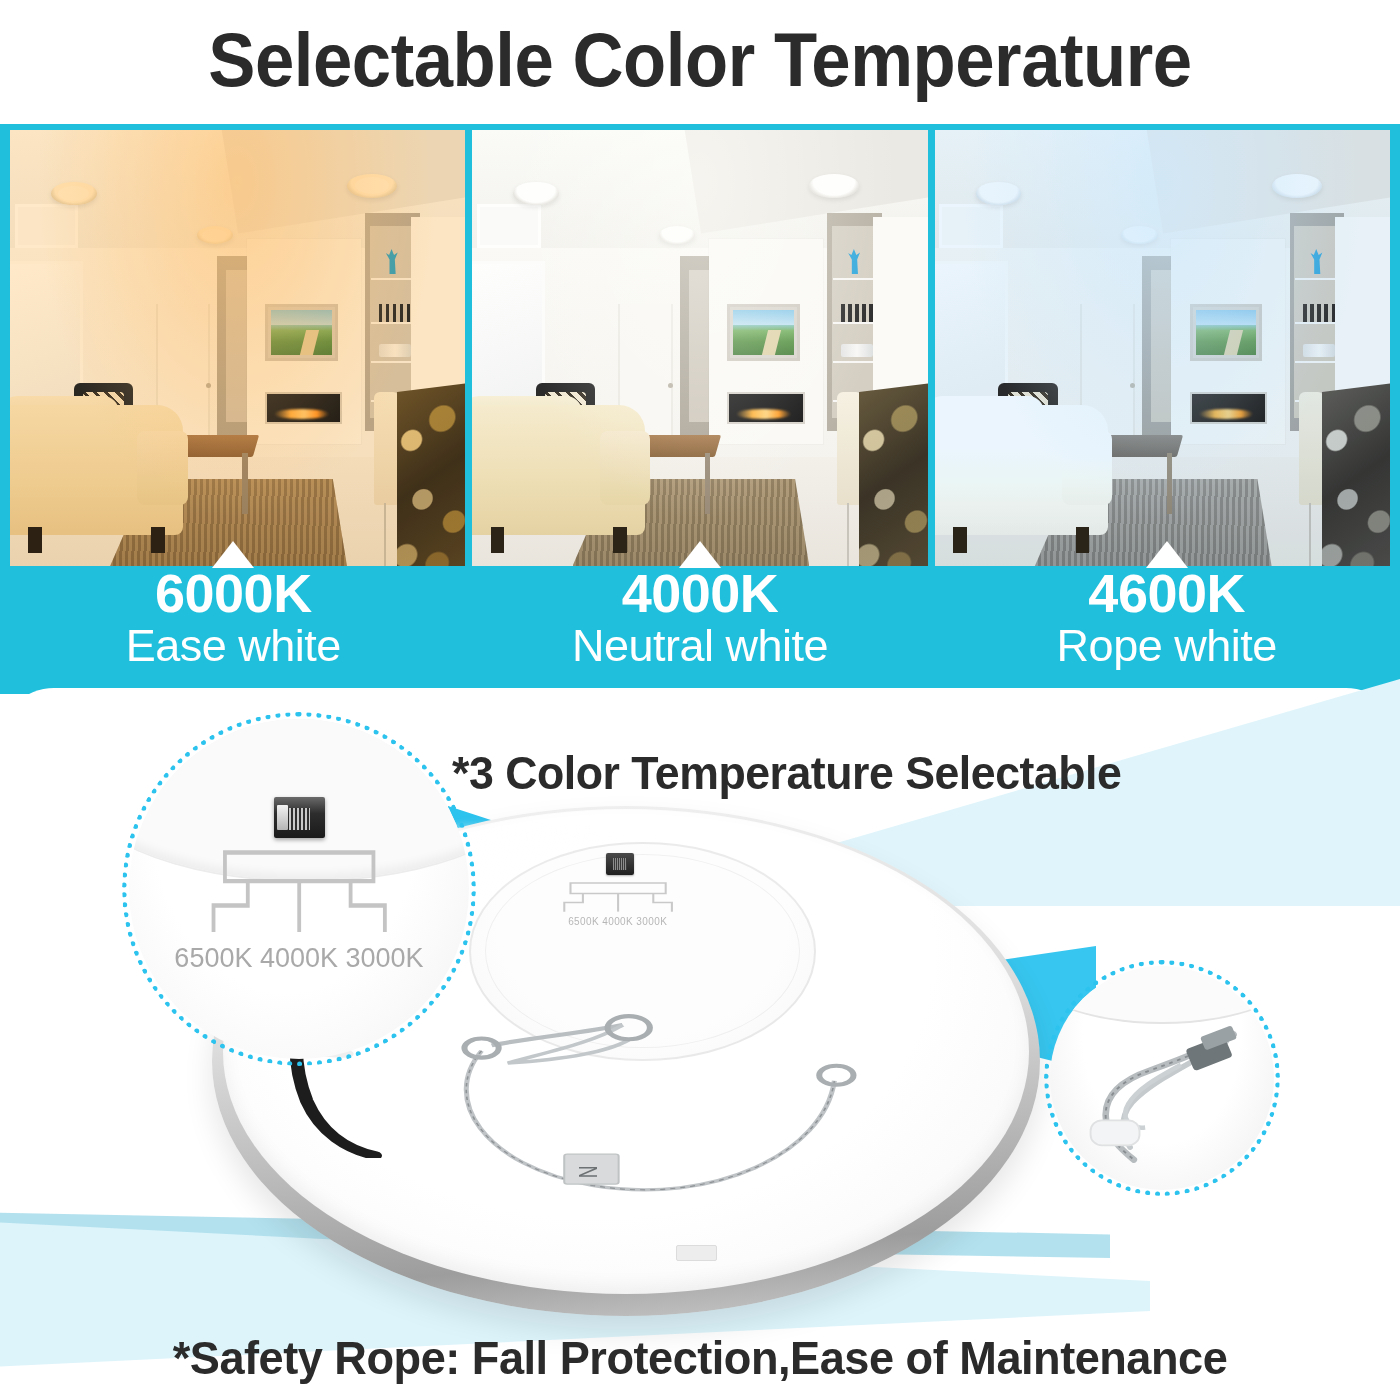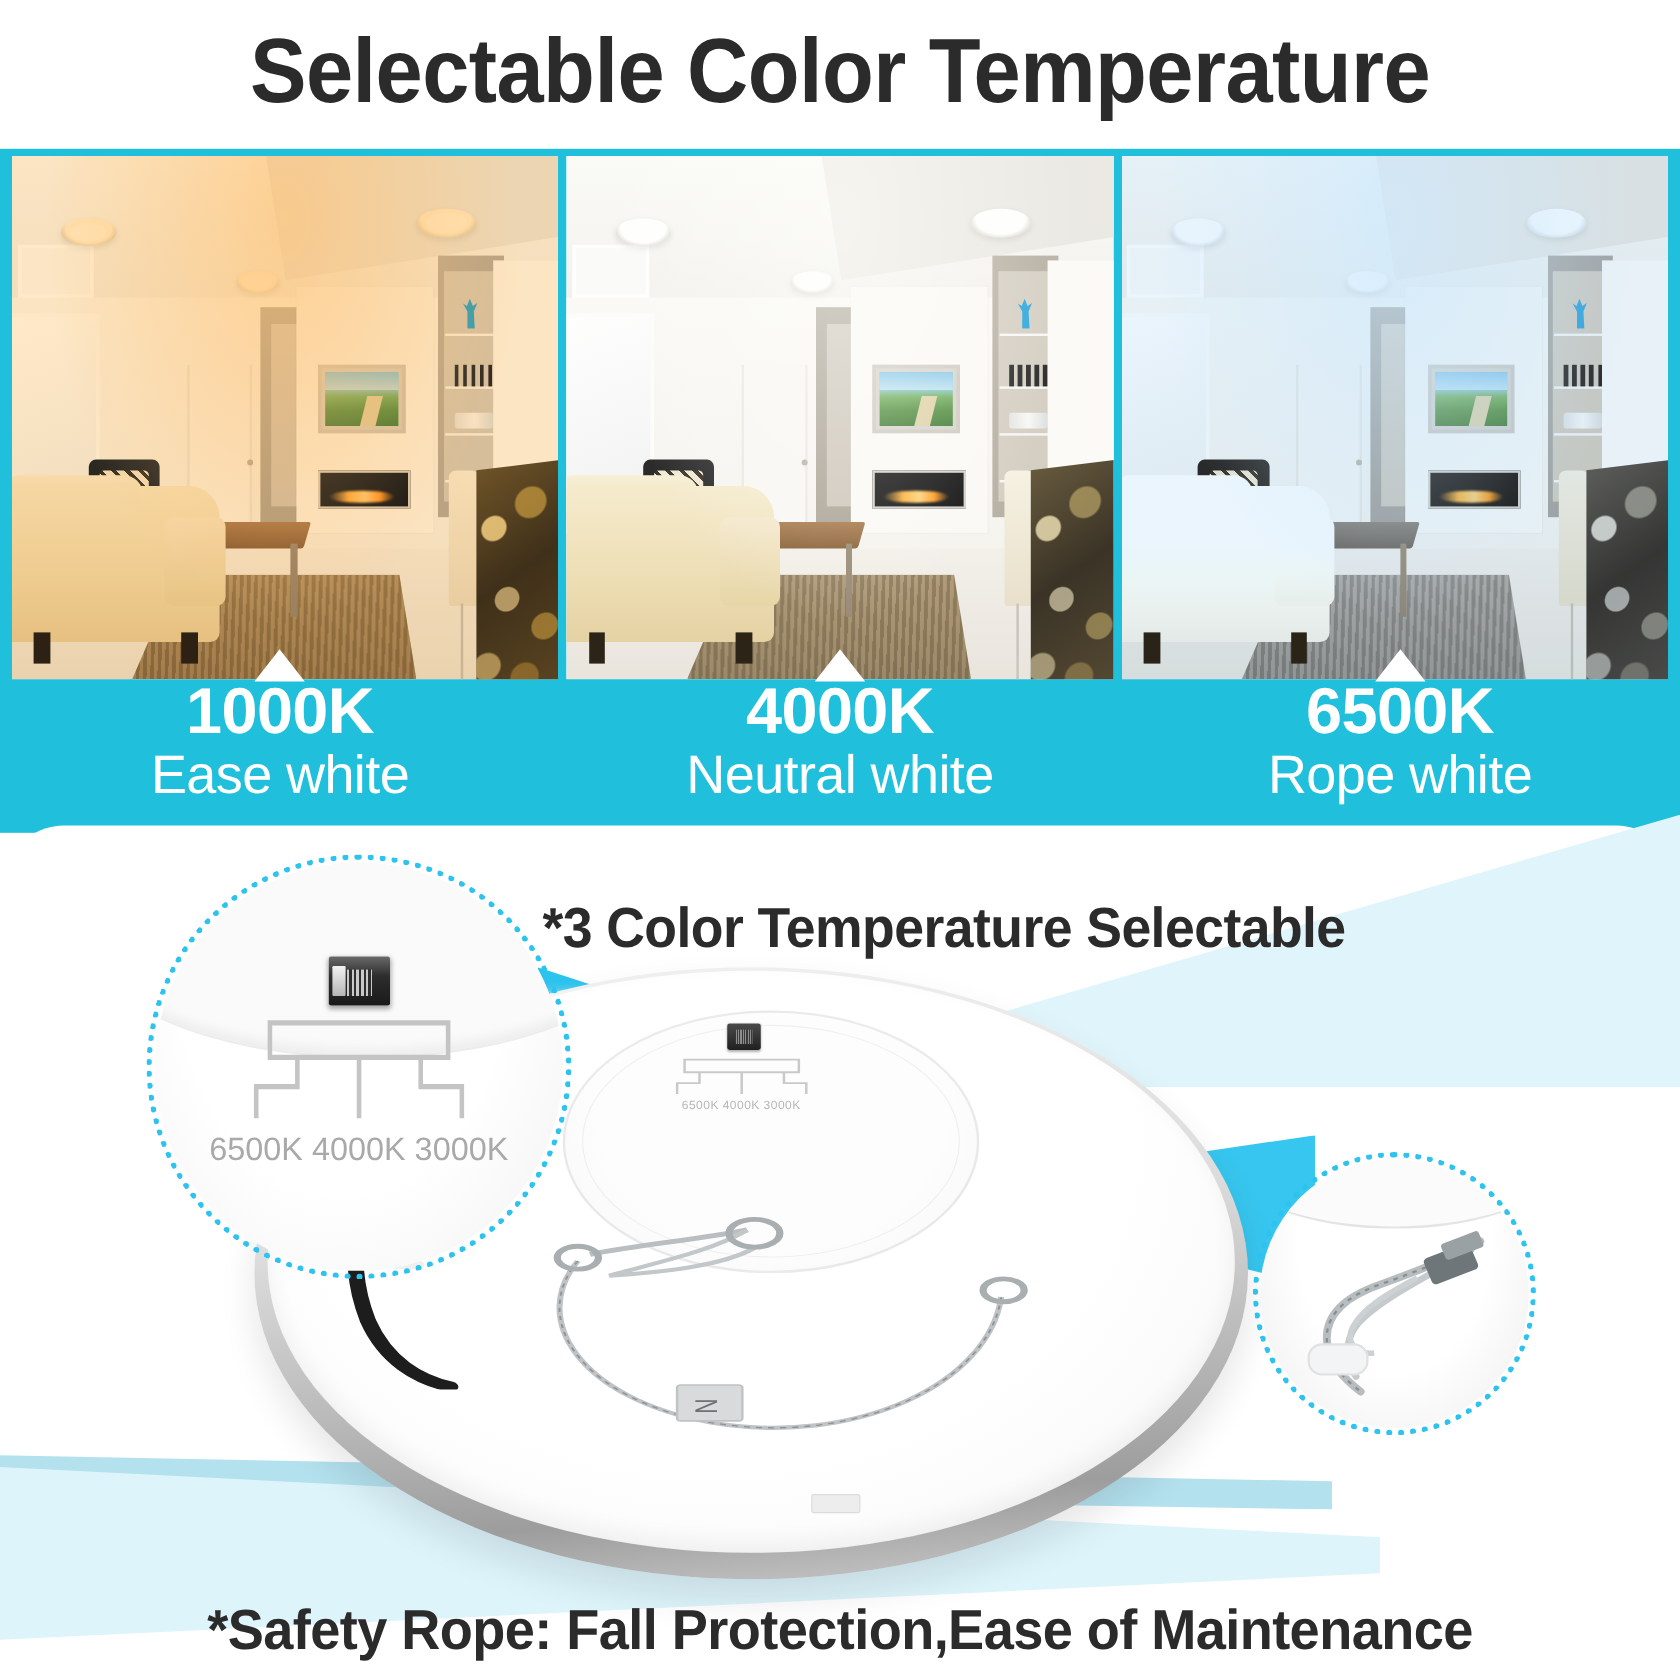--- a/index.html
+++ b/index.html
@@ -435,31 +435,31 @@
           <div class="bloom"></div>
             <div class="tint"></div>
         </div>
       </div>
 
     </div>
 
     <div class="labels">
       <div class="lab">
         <div class="tri"></div>
-        <div class="k">1000K</div>
+        <div class="k">6000K</div>
         <div class="n">Ease white</div>
       </div>
       <div class="lab">
         <div class="tri"></div>
         <div class="k">4000K</div>
         <div class="n">Neutral white</div>
       </div>
       <div class="lab">
         <div class="tri"></div>
-        <div class="k">6500K</div>
+        <div class="k">4600K</div>
         <div class="n">Rope white</div>
       </div>
     </div>
   </div>
 
   <div class="panel"></div>
 
   <div class="swoosh-pale2"></div>
   <div class="swoosh-band"></div>
   <div class="swoosh-pale"></div>

